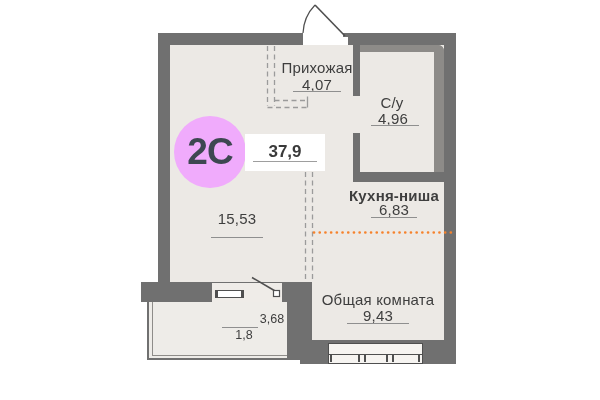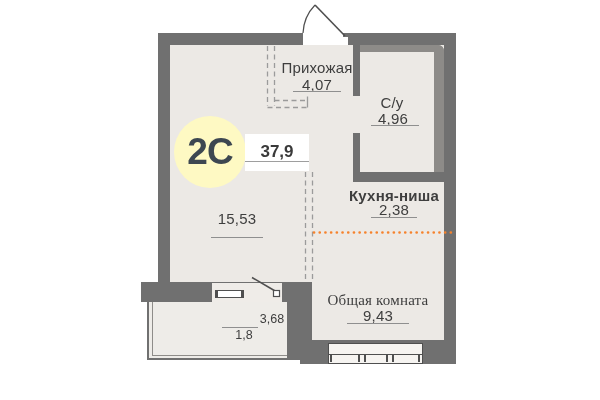--- a/index.html
+++ b/index.html
@@ -7,23 +7,23 @@
          font-family:"Liberation Sans", sans-serif;}
   .abs{position:absolute;}
   .wall{position:absolute;background:#707070;}
   .floor{position:absolute;background:#ece9e5;}
   .lbl{position:absolute;transform:translateX(-50%);font-size:15px;color:#3e3e3e;
        white-space:nowrap;letter-spacing:.2px;line-height:1.1;}
   .lbl-sm{position:absolute;transform:translateX(-50%);font-size:12.5px;color:#3e3e3e;
        white-space:nowrap;line-height:1.05;}
   .uline{position:absolute;border-top:1.5px solid #8f8f8f;height:0;}
   .badge-circle{position:absolute;left:174px;top:116px;width:72px;height:72px;border-radius:50%;
-       background:#fef9c3;display:flex;align-items:center;justify-content:center;}
+       background:#f0abfc;display:flex;align-items:center;justify-content:center;}
   .badge-circle span{color:#3d4751;font-size:37px;font-weight:700;letter-spacing:-1px;}
-  .area-card{position:absolute;left:245px;top:134px;width:64px;height:37px;background:#ffffff;
+  .area-card{position:absolute;left:245px;top:134px;width:80px;height:37px;background:#ffffff;
        display:flex;flex-direction:column;justify-content:center;}
   .area-card .top{font-size:17px;font-weight:700;color:#3a3a3a;text-align:center;line-height:17px;}
   .area-card .bot{font-size:17px;font-weight:400;color:#8e8e8e;text-align:center;line-height:17px;}
   .area-card .div{width:64px;margin:1px auto;border-top:1.5px solid #9e9e9e;height:0;}
   .win{position:absolute;background:#f6f4f1;border:1.5px solid #4f4f4f;box-sizing:border-box;}
   .tick{position:absolute;background:#4f4f4f;}
   svg{position:absolute;left:0;top:0;pointer-events:none;}
 </style>
 </head>
 <body>
@@ -98,27 +98,27 @@
 
   <div class="lbl" style="left:317px;top:60px;text-align:right;">Прихожая</div>
   <div class="lbl" style="left:317px;top:77px;">4,07</div>
   <div class="uline" style="left:293px;top:91px;width:48px;"></div>
 
   <div class="lbl" style="left:392px;top:95px;">С/у</div>
   <div class="lbl" style="left:393px;top:111px;">4,96</div>
   <div class="uline" style="left:371px;top:125px;width:48px;"></div>
 
   <div class="lbl" style="left:394px;top:188px;font-weight:bold;">Кухня-ниша</div>
-  <div class="lbl" style="left:394px;top:202px;">2,38</div>
+  <div class="lbl" style="left:394px;top:202px;">6,83</div>
   <div class="uline" style="left:371px;top:217px;width:46px;"></div>
 
   <div class="lbl" style="left:237px;top:211px;">15,53</div>
   <div class="uline" style="left:211px;top:237px;width:52px;"></div>
 
-  <div class="lbl" style="left:378px;top:292px;font-family:Liberation Serif, serif;">Общая комната</div>
+  <div class="lbl" style="left:378px;top:292px;">Общая комната</div>
   <div class="lbl" style="left:378px;top:308px;">9,43</div>
   <div class="uline" style="left:347px;top:323px;width:62px;"></div>
 
   <div class="lbl-sm" style="left:240px;top:313px;margin-left:32px;">3,68</div>
   <div class="uline" style="left:222px;top:327px;width:36px;border-top-width:1px;"></div>
   <div class="lbl-sm" style="left:244px;top:329px;">1,8</div>
 
 </div>
 
 </body></html>

